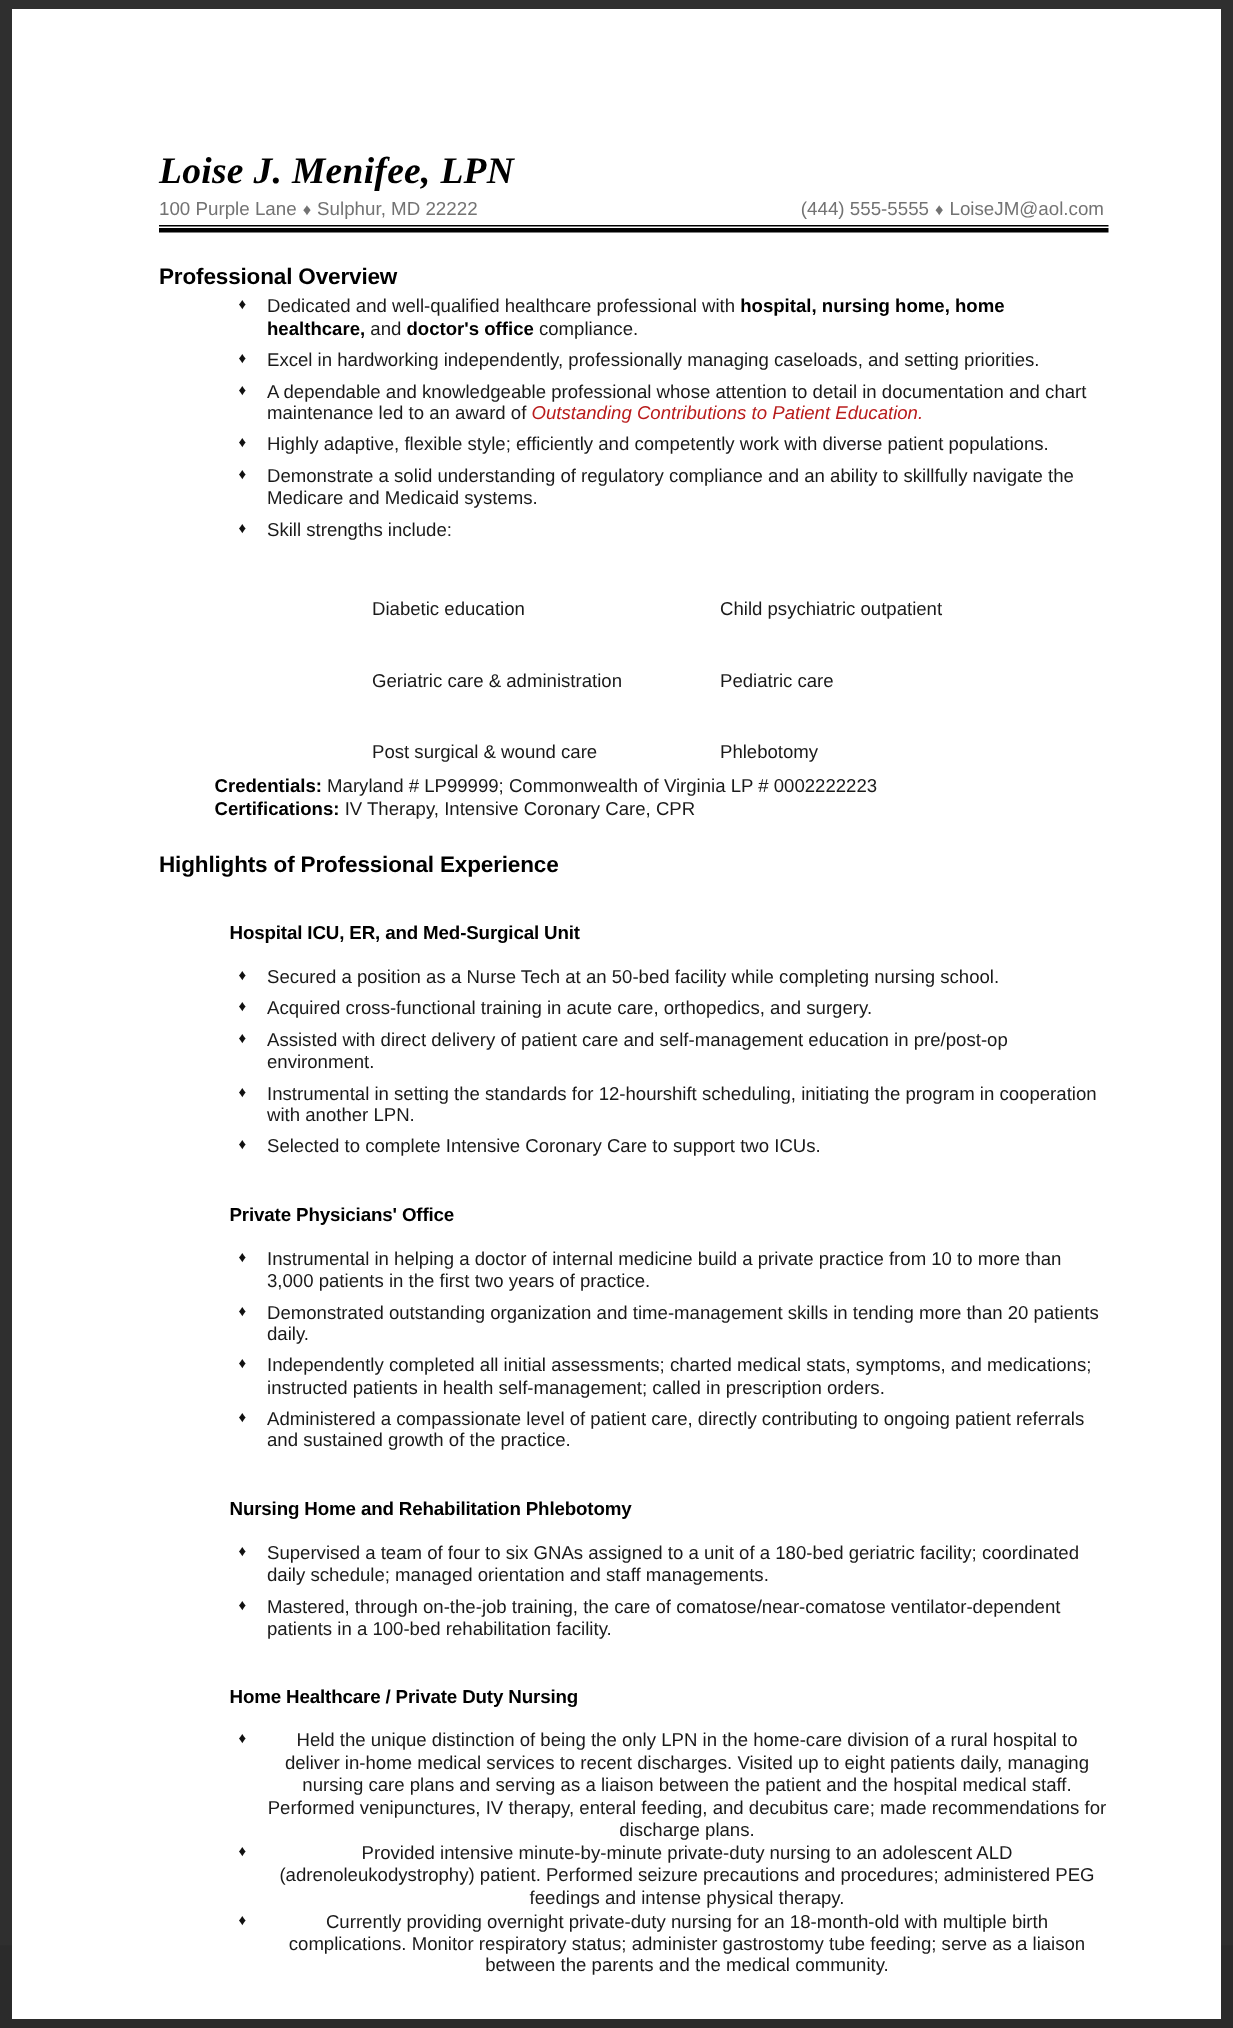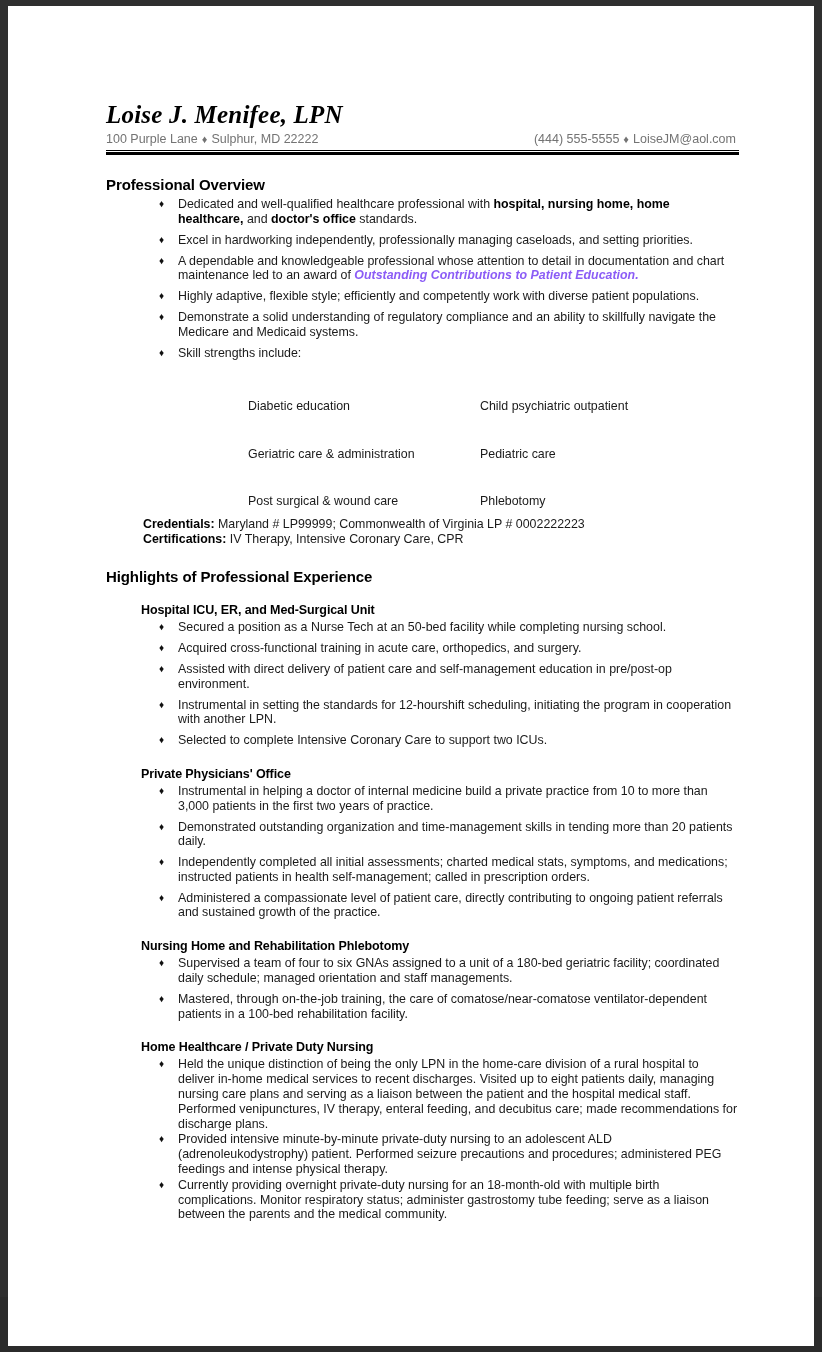--- a/index.html
+++ b/index.html
@@ -82,54 +82,54 @@
     color: #000;
     margin: 0;
     padding-top: 21px;
     padding-bottom: 4px;
     letter-spacing: -0.1px;
   }
   .subsection-title {
     font-size: 12.5px;
     font-weight: bold;
     color: #000;
-    margin: 0;
+    margin: 12px;
     padding-left: 35px;
     padding-bottom: 3px;
     letter-spacing: -0.1px;
   }
   .subsection { padding-top: 13px; }
   .subsection.first { padding-top: 14px; }
 
   ul.bullets {
     list-style: none;
     margin: 0;
     padding: 0;
   }
   ul.bullets > li {
     position: relative;
     padding-left: 72px;
     font-size: 12.4px;
     line-height: 14.8px;
     color: #1a1a1a;
     margin-bottom: 6px;
   }
-  ul.bullets > li.tight { margin-bottom: 1px; }
+  ul.bullets > li.tight { margin-bottom: 1px; text-align: center; }
   ul.bullets > li:before {
     content: "\2666";
     position: absolute;
     left: 53px;
     top: 0px;
     font-size: 10px;
     color: #111;
   }
   ul.bullets.sub > li { padding-left: 72px; }
 
   b, strong { font-weight: bold; color: #000; }
-  i.award { font-weight: bold; font-style: italic; color: #8b5cf6; }
+  i.award { font-weight: normal; font-style: italic; color: #b91c1c; }
 
   
   .skills-grid {
     padding-left: 142px;
     padding-top: 1px;
     padding-bottom: 4px;
     font-size: 12.4px;
     line-height: 15.5px;
     color: #1a1a1a;
   }
@@ -165,21 +165,21 @@
           </div>
         </div>
 
         <div class="rule-double"></div>
       </div>
 
       <div class="section">
         <h2 class="section-title">Professional Overview</h2>
 
         <ul class="bullets" id="overview-bullets">
-            <li><span>Dedicated and well-qualified healthcare professional with </span><b>hospital, nursing home, home healthcare,</b><span> and </span><b>doctor's office</b><span> standards.</span></li>
+            <li><span>Dedicated and well-qualified healthcare professional with </span><b>hospital, nursing home, home healthcare,</b><span> and </span><b>doctor's office</b><span> compliance.</span></li>
             <li><span>Excel in hardworking independently, professionally managing caseloads, and setting priorities.</span></li>
             <li><span>A dependable and knowledgeable professional whose attention to detail in documentation and chart maintenance led to an award of </span><i class="award">Outstanding Contributions to Patient Education.</i></li>
             <li><span>Highly adaptive, flexible style; efficiently and competently work with diverse patient populations.</span></li>
             <li><span>Demonstrate a solid understanding of regulatory compliance and an ability to skillfully navigate the Medicare and Medicaid systems.</span></li>
             <li><span>Skill strengths include:</span></li>
           </ul>
 
         <div class="skills-grid" id="skills-grid">
             <div class="skill-row">
               <div class="skill-col-a">Diabetic education</div>

